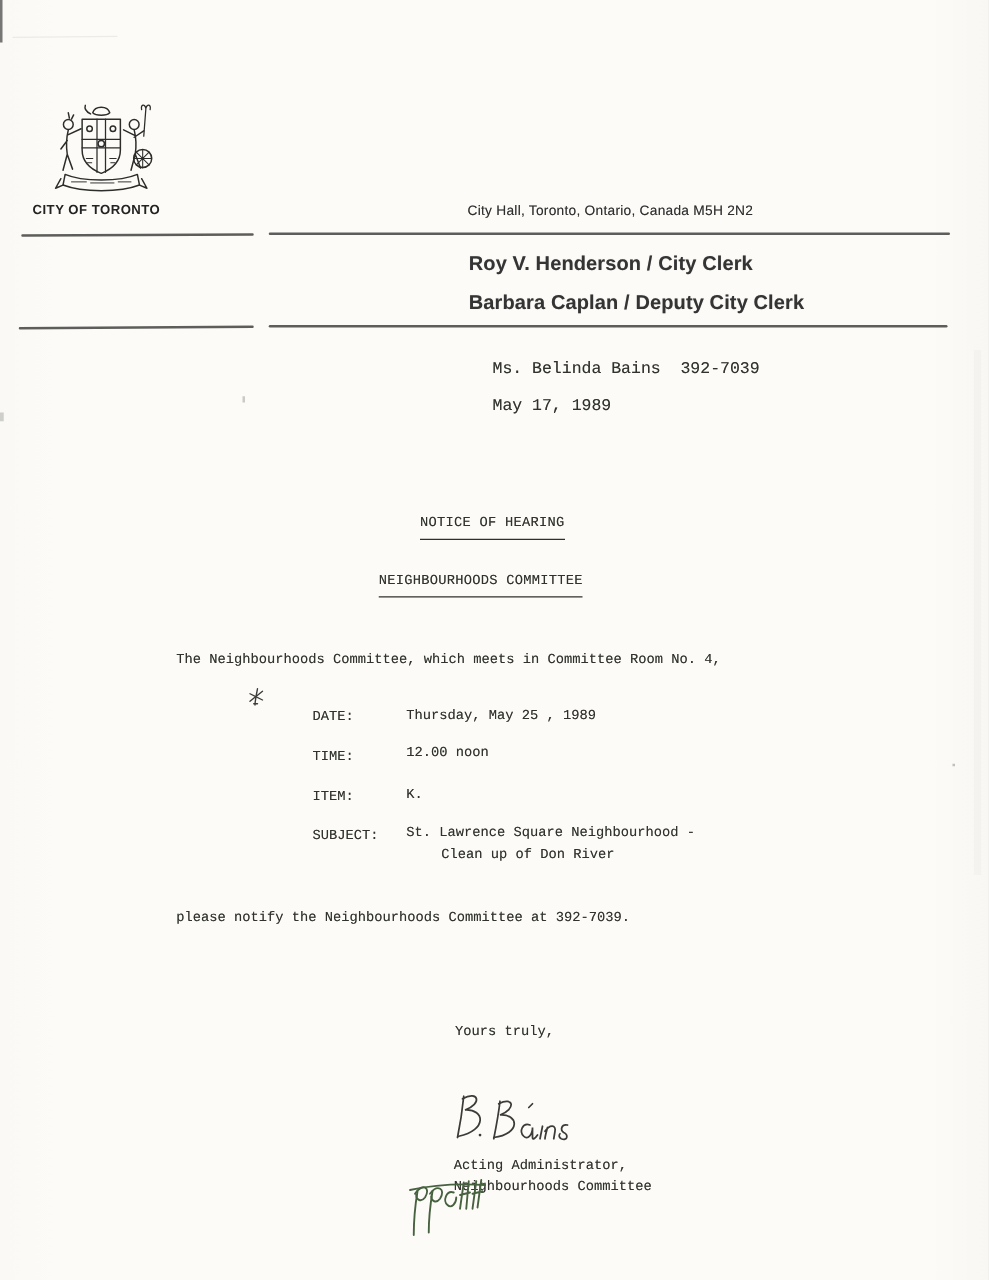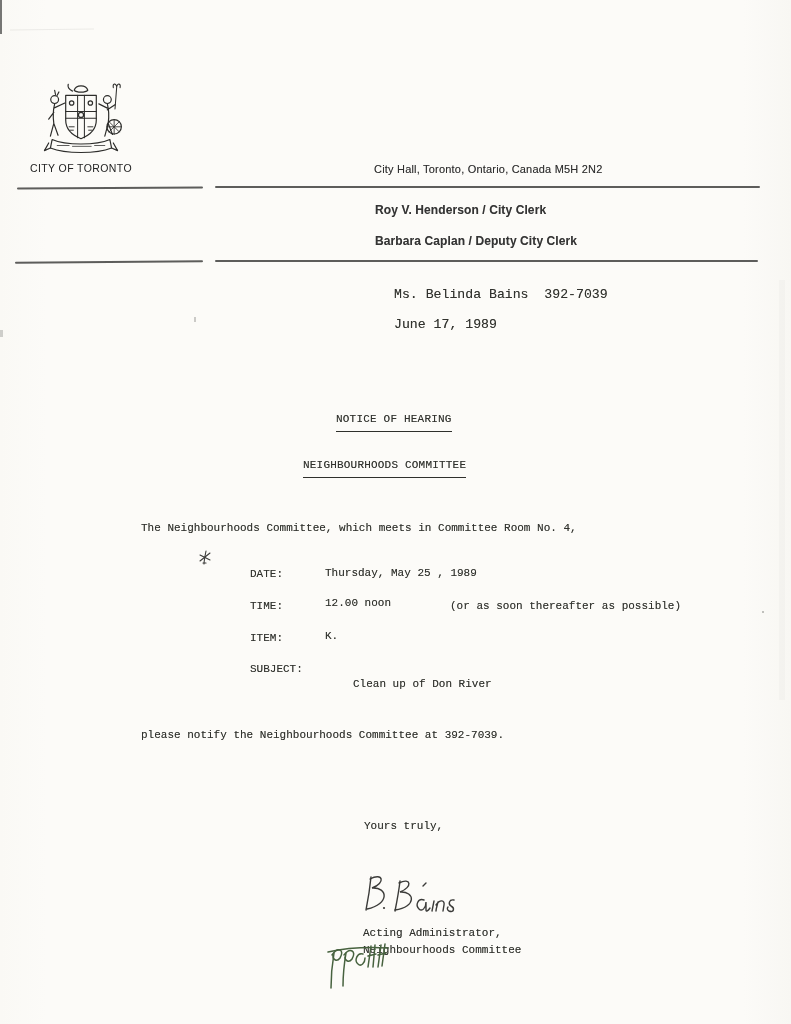--- a/index.html
+++ b/index.html
@@ -12,24 +12,24 @@
   .abs{position:absolute;}
   .mono{
     font-family:"Liberation Mono","DejaVu Sans Mono",monospace;
     color:#31322e;white-space:pre;font-size:11px;line-height:18px;
     text-shadow:0 0 0.5px rgba(70,72,64,.55);
   }
   .mono-lg{font-size:13.2px;}
   .sans{font-family:"Liberation Sans",sans-serif;color:#2c2c2c;}
   .dept-title{font-size:21.5px;line-height:1.1;letter-spacing:0.2px;color:#2b2b2b;text-shadow:0 0 0.6px rgba(80,80,80,.5);}
   .dept-sub{font-size:11px;color:#2e2e2e;letter-spacing:0.2px;text-shadow:0 0 0.5px rgba(90,90,90,.5);}
-  .official{font-size:12px;font-weight:bold;color:#343434;letter-spacing:0.1px;text-shadow:0 0 0.6px rgba(90,90,90,.45);}
+  .official{font-size:16px;font-weight:bold;color:#343434;letter-spacing:0.1px;text-shadow:0 0 0.6px rgba(90,90,90,.45);}
   .rule{background:#41413f;height:2px;opacity:.85;border-radius:1px;}
   .heading{border-bottom:1.6px solid #2f302c;padding-bottom:2.5px;letter-spacing:0.2px;}
-  .caption{font-size:10.5px;letter-spacing:0.4px;color:#232323;text-align:center;}
+  .caption{font-size:10.5px;letter-spacing:0.4px;color:#232323;text-align:left;font-weight:bold;}
   .speck{position:absolute;background:#9a9a96;}
 </style>
 </head>
 <body>
 
 <div class="page">
 
   <div class="speck abs" style="left:0;top:4;width:2px;height:34px;background:#4a4a48;opacity:.75;"></div>
   <div class="speck abs" style="left:10px;top:29px;width:84px;height:1px;opacity:.16;transform:rotate(-0.6deg);"></div>
   <div class="speck abs" style="left:0;top:330px;width:3px;height:7px;opacity:.45;"></div>
@@ -74,47 +74,47 @@
   <div class="abs rule" style="left:17px;top:187px;width:186px;transform:rotate(-0.3deg);"></div>
   <div class="abs rule" style="left:215px;top:186px;width:545px;"></div>
 
   <div class="abs official" style="left:375px;top:203px;">Roy V. Henderson / City Clerk</div>
   <div class="abs official" style="left:375px;top:234px;">Barbara Caplan / Deputy City Clerk</div>
 
   <div class="abs rule" style="left:15px;top:261px;width:188px;transform:rotate(-0.4deg);"></div>
   <div class="abs rule" style="left:215px;top:260px;width:543px;"></div>
 
   <div class="abs mono mono-lg" style="left:394px;top:286px;">Ms. Belinda Bains  392-7039</div>
-  <div class="abs mono mono-lg" style="left:394px;top:316px;">June 17, 1989</div>
+  <div class="abs mono mono-lg" style="left:394px;top:316px;">May 17, 1989</div>
 
   <div class="abs mono heading" style="left:336px;top:410px;">NOTICE OF HEARING</div>
   <div class="abs mono heading" style="left:303px;top:456px;">NEIGHBOURHOODS COMMITTEE</div>
 
   <div class="abs mono" style="left:141px;top:519px;">The Neighbourhoods Committee, which meets in Committee Room No. 4,</div>
 
   <svg class="abs" style="left:198px;top:549px;" width="14" height="17" viewBox="0 0 14 17">
     <g stroke="#3c3c3a" fill="none" stroke-width="1.1" stroke-linecap="round">
       <path d="M8,2 C7,7 6,12 6,15"></path>
       <path d="M2,6 L12,11"></path>
       <path d="M12,4 L2,12"></path>
       <path d="M5,14 h3"></path>
     </g>
   </svg>
 
   <div class="abs mono" style="left:250px;top:565px;">DATE:</div>
   <div class="abs mono" style="left:325px;top:564px;">Thursday, May 25 , 1989</div>
 
   <div class="abs mono" style="left:250px;top:597px;">TIME:</div>
   <div class="abs mono" style="left:325px;top:594px;">12.00 noon</div>
-  <div class="abs mono" style="left:450px;top:597px;">(or as soon thereafter as possible)</div>
 
   <div class="abs mono" style="left:250px;top:629px;">ITEM:</div>
   <div class="abs mono" style="left:325px;top:627px;">K.</div>
 
   <div class="abs mono" style="left:250px;top:660px;">SUBJECT:</div>
+  <div class="abs mono" style="left:325px;top:658px;">St. Lawrence Square Neighbourhood -</div>
   <div class="abs mono" style="left:325px;top:675px;margin-left:28px;">Clean up of Don River</div>
 
   <div class="abs mono" style="left:141px;top:726px;">please notify the Neighbourhoods Committee at 392-7039.</div>
 
   <div class="abs mono" style="left:364px;top:817px;">Yours truly,</div>
 
   <svg class="abs" style="left:360px;top:869px;" width="104" height="50" viewBox="0 0 104 50">
     <g stroke="#3b3b39" fill="none" stroke-width="1.4" stroke-linecap="round">
       <path d="M11,8 C10,18 8,31 6,41"></path>
       <path d="M10,10 C23,3 26,14 12,19 C28,18 30,35 7,40"></path>

